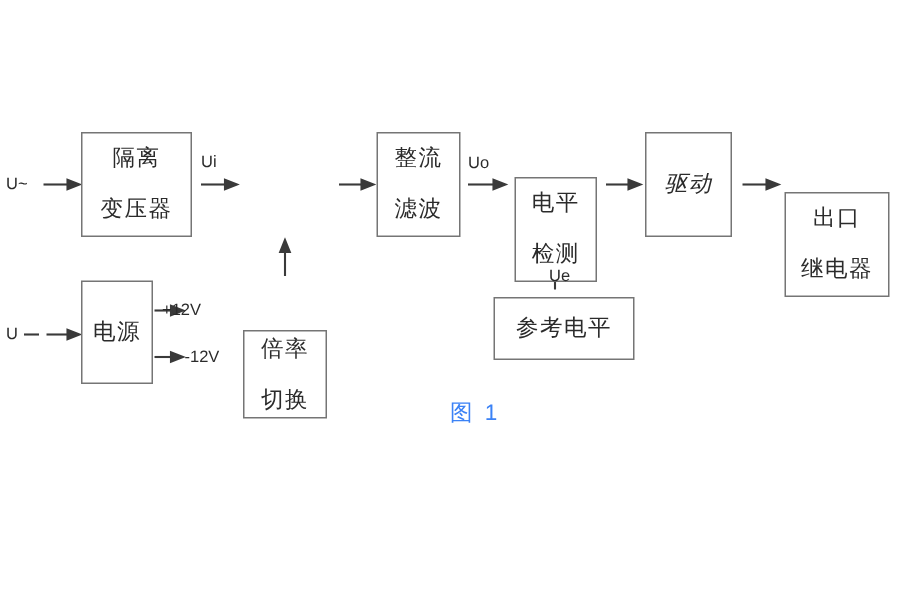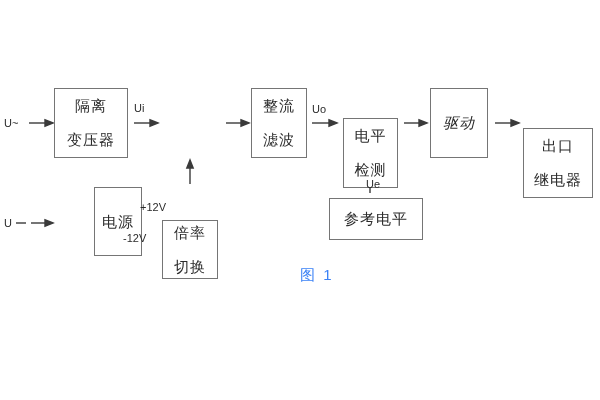--- a/index.html
+++ b/index.html
@@ -24,30 +24,30 @@
     position:absolute;left:300px;top:266px;color:#3b82f6;font-size:15px;letter-spacing:2px;
   }
   
   .b-isol{left:54px;top:88px;width:74px;height:70px;}
   .b-set {left:162px;top:88px;width:56px;height:70px;}
   .b-rect{left:251px;top:88px;width:56px;height:70px;}
   .b-lvl {left:343px;top:88px;width:55px;height:70px;margin-top:30px;}
   .b-drv {left:430px;top:88px;width:58px;height:70px;font-style:italic;}
   .b-out {left:523px;top:88px;width:70px;height:70px;margin-top:40px;}
   
-  .b-pwr {left:54px;top:187px;width:48px;height:69px;margin-left:40px;}
+  .b-pwr {left:54px;top:187px;width:48px;height:69px;}
   .b-rat {left:162px;top:186px;width:56px;height:59px;margin-top:34px;}
   .b-ref {left:329px;top:198px;width:94px;height:42px;letter-spacing:1px;}
   
   .l-ac  {left:4px;top:114px;}
   .l-dc  {left:4px;top:214px;}
   .l-ui  {left:134px;top:99px;}
   .l-uo  {left:312px;top:100px;}
   .l-ue  {left:366px;top:175px;}
-  .l-p12 {left:140px;top:198px;}
+  .l-p12 {left:108px;top:198px;}
   .l-m12 {left:123px;top:229px;}
 </style>
 </head>
 <body>
 
 <div class="canvas">
 
   <svg class="wires" viewBox="0 0 600 400">
     <g stroke="#3a3a3a" stroke-width="1.4" fill="#3a3a3a">
 

